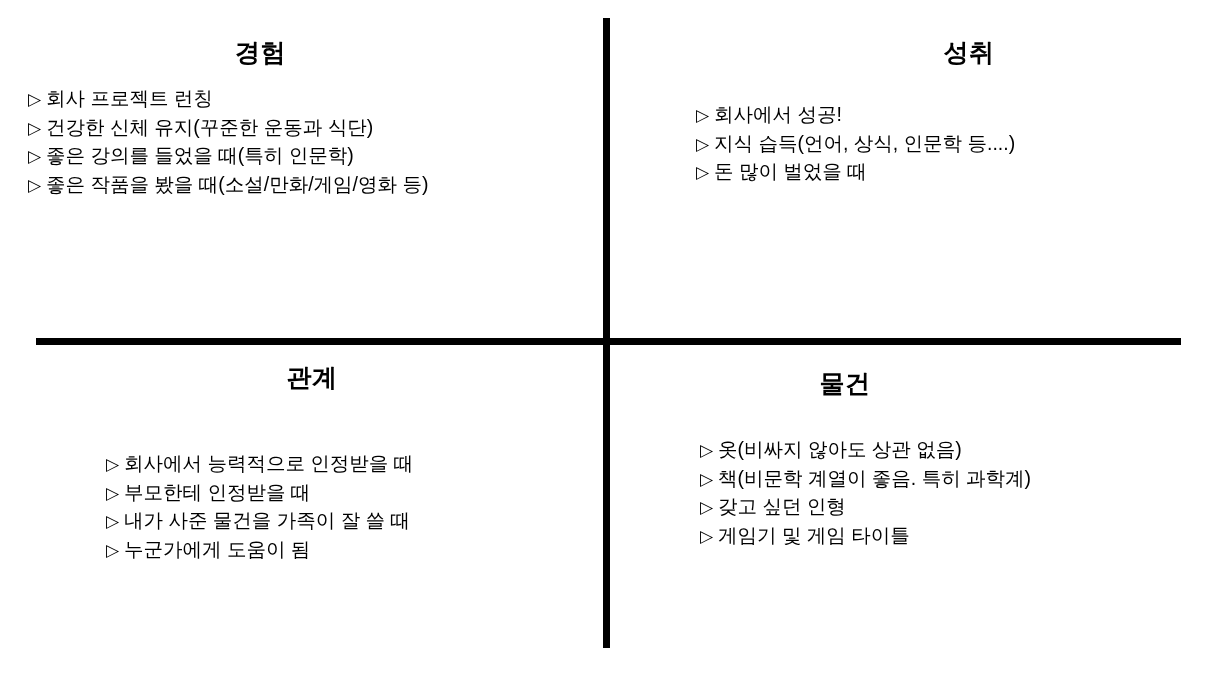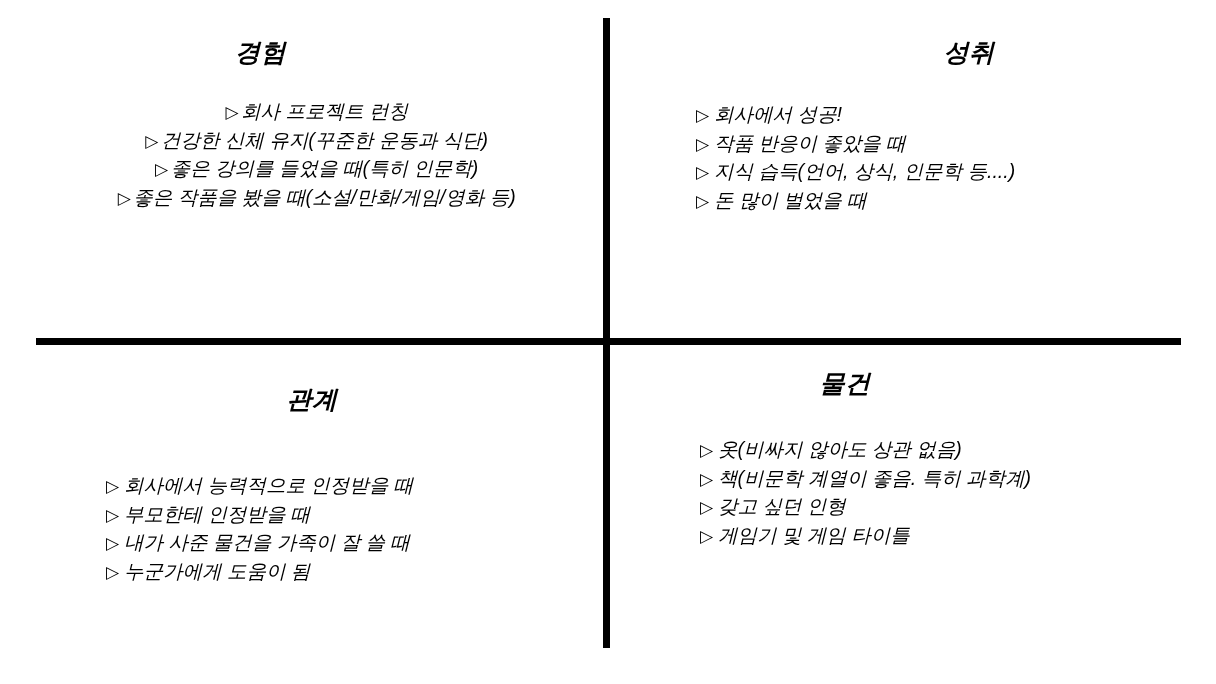--- a/index.html
+++ b/index.html
@@ -36,46 +36,45 @@
     top: 338px;
     width: 1145px;
     height: 7px;
     background: #000000;
   }
 
   
   .quadrant {
     position: absolute;
     box-sizing: border-box;
-    font-style: italic;
   }
   .q-tl { left: 0px;   top: 0px;   width: 603px; height: 338px; }
   .q-tr { left: 610px; top: 0px;   width: 606px; height: 338px; }
   .q-bl { left: 0px;   top: 345px; width: 603px; height: 339px; }
   .q-br { left: 610px; top: 329px; width: 718px; height: 339px; }
 
   .q-title {
     font-size: 25px;
     font-weight: bold;
     text-align: center;
     letter-spacing: 0.5px;
   }
   .q-tl .q-title { margin-top: 36px; padding-right: 82px; }
   .q-tr .q-title { margin-top: 36px; padding-left: 112px; padding-right: 0; }
-  .q-bl .q-title { margin-top: 38px; padding-right: 20px; padding-left: 41px; }
+  .q-bl .q-title { margin-top: 16px; padding-right: 20px; padding-left: 41px; }
   .q-br .q-title { margin-top: 38px; padding-right: 248px; }
 
   .q-list {
     list-style: none;
     margin: 0;
     padding: 0;
     font-size: 19.5px;
     line-height: 27.5px;
   }
-  .q-tl .q-list { margin-top: 29px; padding-left: 28px; text-align: center; }
+  .q-tl .q-list { margin-top: 16px; padding-left: 28px; }
   .q-tr .q-list { margin-top: 32px; padding-left: 86px; }
   .q-bl .q-list { margin-top: 56px; padding-left: 106px; }
   .q-br .q-list { margin-top: 36px; padding-left: 90px; }
 
   .q-list li {
     white-space: nowrap;
   }
   .bullet {
     display: inline-block;
     width: 18px;
@@ -112,23 +111,20 @@
     </ul>
   </div>
 
   <div class="quadrant q-tr">
     <div class="q-title">성취</div>
     <ul class="q-list">
       <li>
         <span class="bullet">▷</span><span class="item-text">회사에서 성공!</span>
       </li>
       <li>
-        <span class="bullet">▷</span><span class="item-text">작품 반응이 좋았을 때</span>
-      </li>
-      <li>
         <span class="bullet">▷</span><span class="item-text">지식 습득(언어, 상식, 인문학 등....)</span>
       </li>
       <li>
         <span class="bullet">▷</span><span class="item-text">돈 많이 벌었을 때</span>
       </li>
     </ul>
   </div>
 
   <div class="quadrant q-bl">
     <div class="q-title">관계</div>

